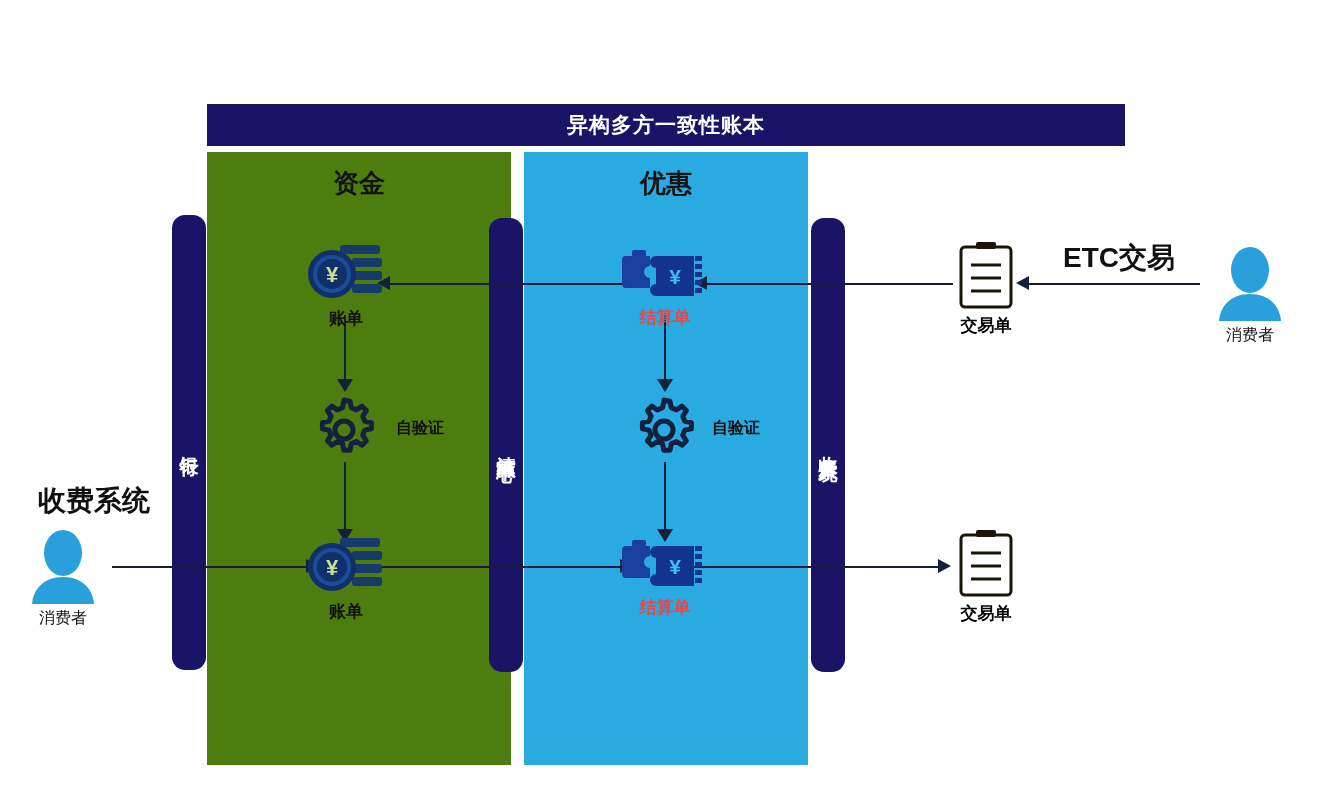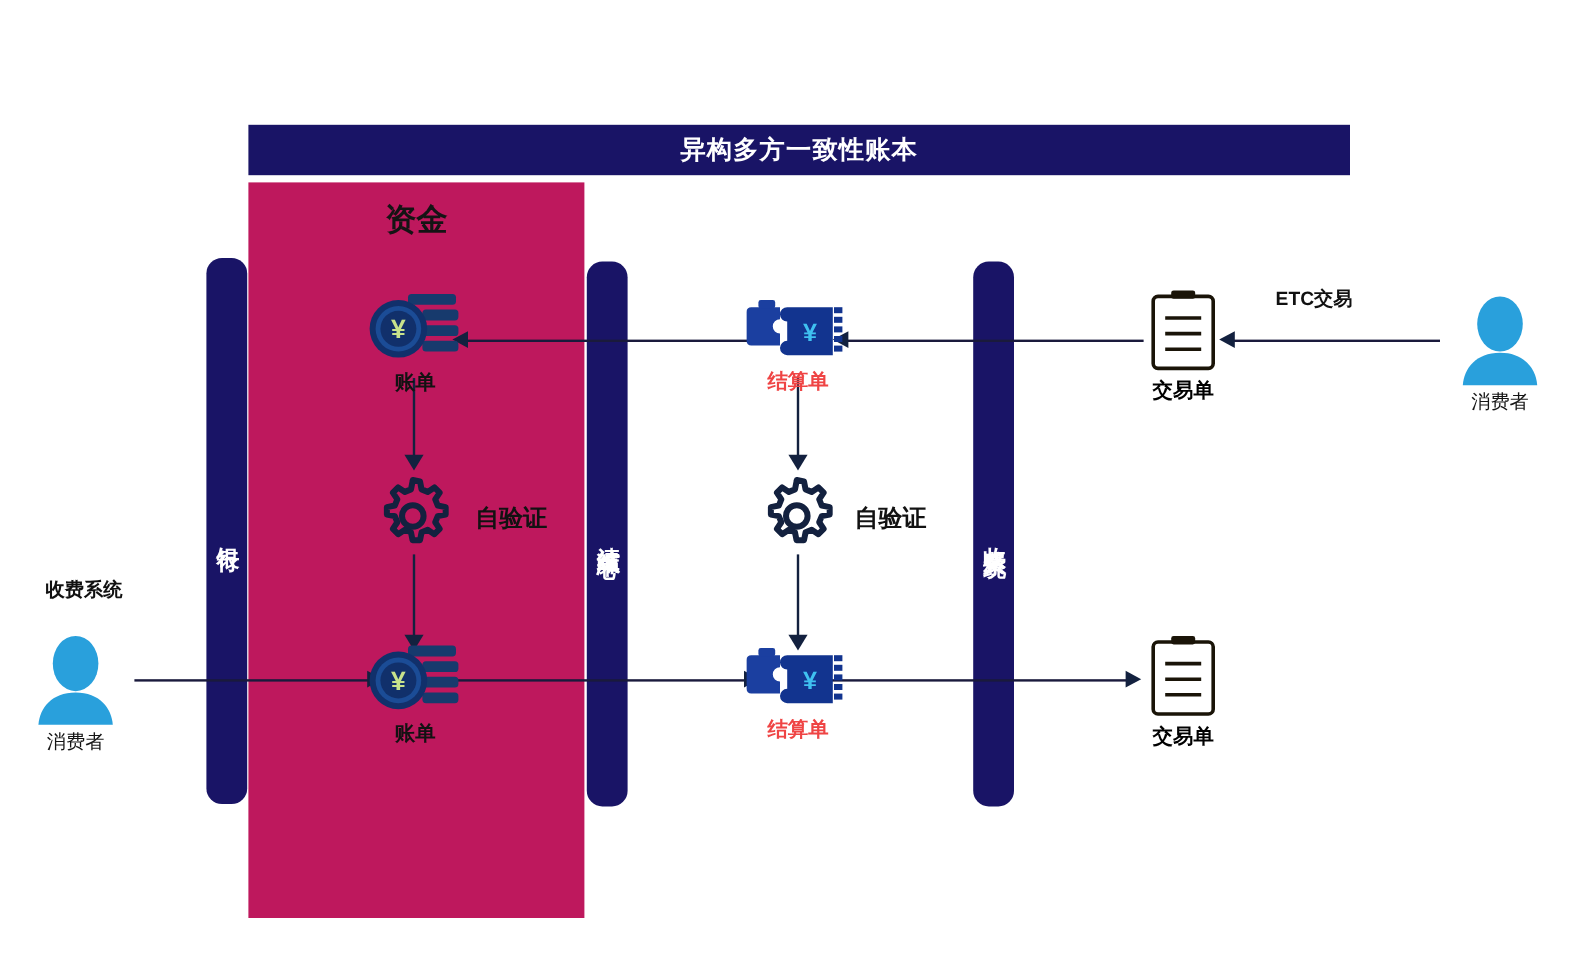--- a/index.html
+++ b/index.html
@@ -9,21 +9,21 @@
 
   
   .banner{position:absolute;left:207px;top:104px;width:918px;height:42px;
           background:#191466;display:flex;align-items:center;justify-content:center;}
   .banner-text{color:#ffffff;font-size:21px;font-weight:bold;letter-spacing:1px;}
 
   
   .col{position:absolute;top:152px;height:613px;}
   .col-title{position:absolute;left:0;right:0;top:14px;text-align:center;
              font-size:26px;font-weight:bold;color:#141414;}
-  #col-funds{left:207px;width:280px;background:#be185d;}
+  #col-funds{left:207px;width:280px;background:#4d7c0f;padding-left:24px;}
   #col-promo{left:524px;width:284px;background:#29ABE2;}
   #col-trade{left:846px;width:279px;background:#FBB913;}
 
   
   .lane{position:absolute;width:34px;background:#191466;border-radius:13px;
         display:flex;align-items:center;justify-content:center;}
   #lane-bank{left:172px;top:215px;height:455px;}
   #lane-clearing{left:489px;top:218px;height:454px;}
   #lane-toll{left:811px;top:218px;height:454px;}
   .lane-text{color:#ffffff;font-size:19px;font-weight:bold;
@@ -40,45 +40,48 @@
                border-left:13px solid #13213f;}
   .arrow-down{border-left:8px solid transparent;border-right:8px solid transparent;
               border-top:13px solid #13213f;}
 
   
   .node{position:absolute;text-align:center;}
   .node-label{font-size:17px;font-weight:bold;color:#121212;margin-top:2px;
               white-space:nowrap;}
   .node-label.onblue{color:#ef4444;}
   .node-label.onorange{color:#000000;}
-  .side-label{position:absolute;font-size:20px;font-weight:bold;color:#121212;
+  .side-label{position:absolute;font-size:16px;font-weight:bold;color:#121212;
               white-space:nowrap;}
 
   
-  .free-text{position:absolute;font-size:16px;font-weight:bold;color:#111;
+  .free-text{position:absolute;font-size:28px;font-weight:bold;color:#111;
              white-space:nowrap;}
 
   
   .person{position:absolute;text-align:center;}
   .person-label{font-size:16px;font-weight:normal;color:#151515;margin-top:1px;
                 white-space:nowrap;}
 
   svg{display:block;}
 </style>
 </head>
 <body>
 
 <div id="stage">
 
   <div class="banner">
     <span class="banner-text">异构多方一致性账本</span>
   </div>
 
   <div class="col" id="col-funds">
     <div class="col-title">资金</div>
+  </div>
+  <div class="col" id="col-promo">
+    <div class="col-title">优惠</div>
   </div>
 
   <div class="lane" id="lane-bank">
     <span class="lane-text">银行</span>
   </div>
   <div class="lane" id="lane-clearing">
     <span class="lane-text">清结算中心</span>
   </div>
   <div class="lane" id="lane-toll">
     <span class="lane-text">收费系统</span>

